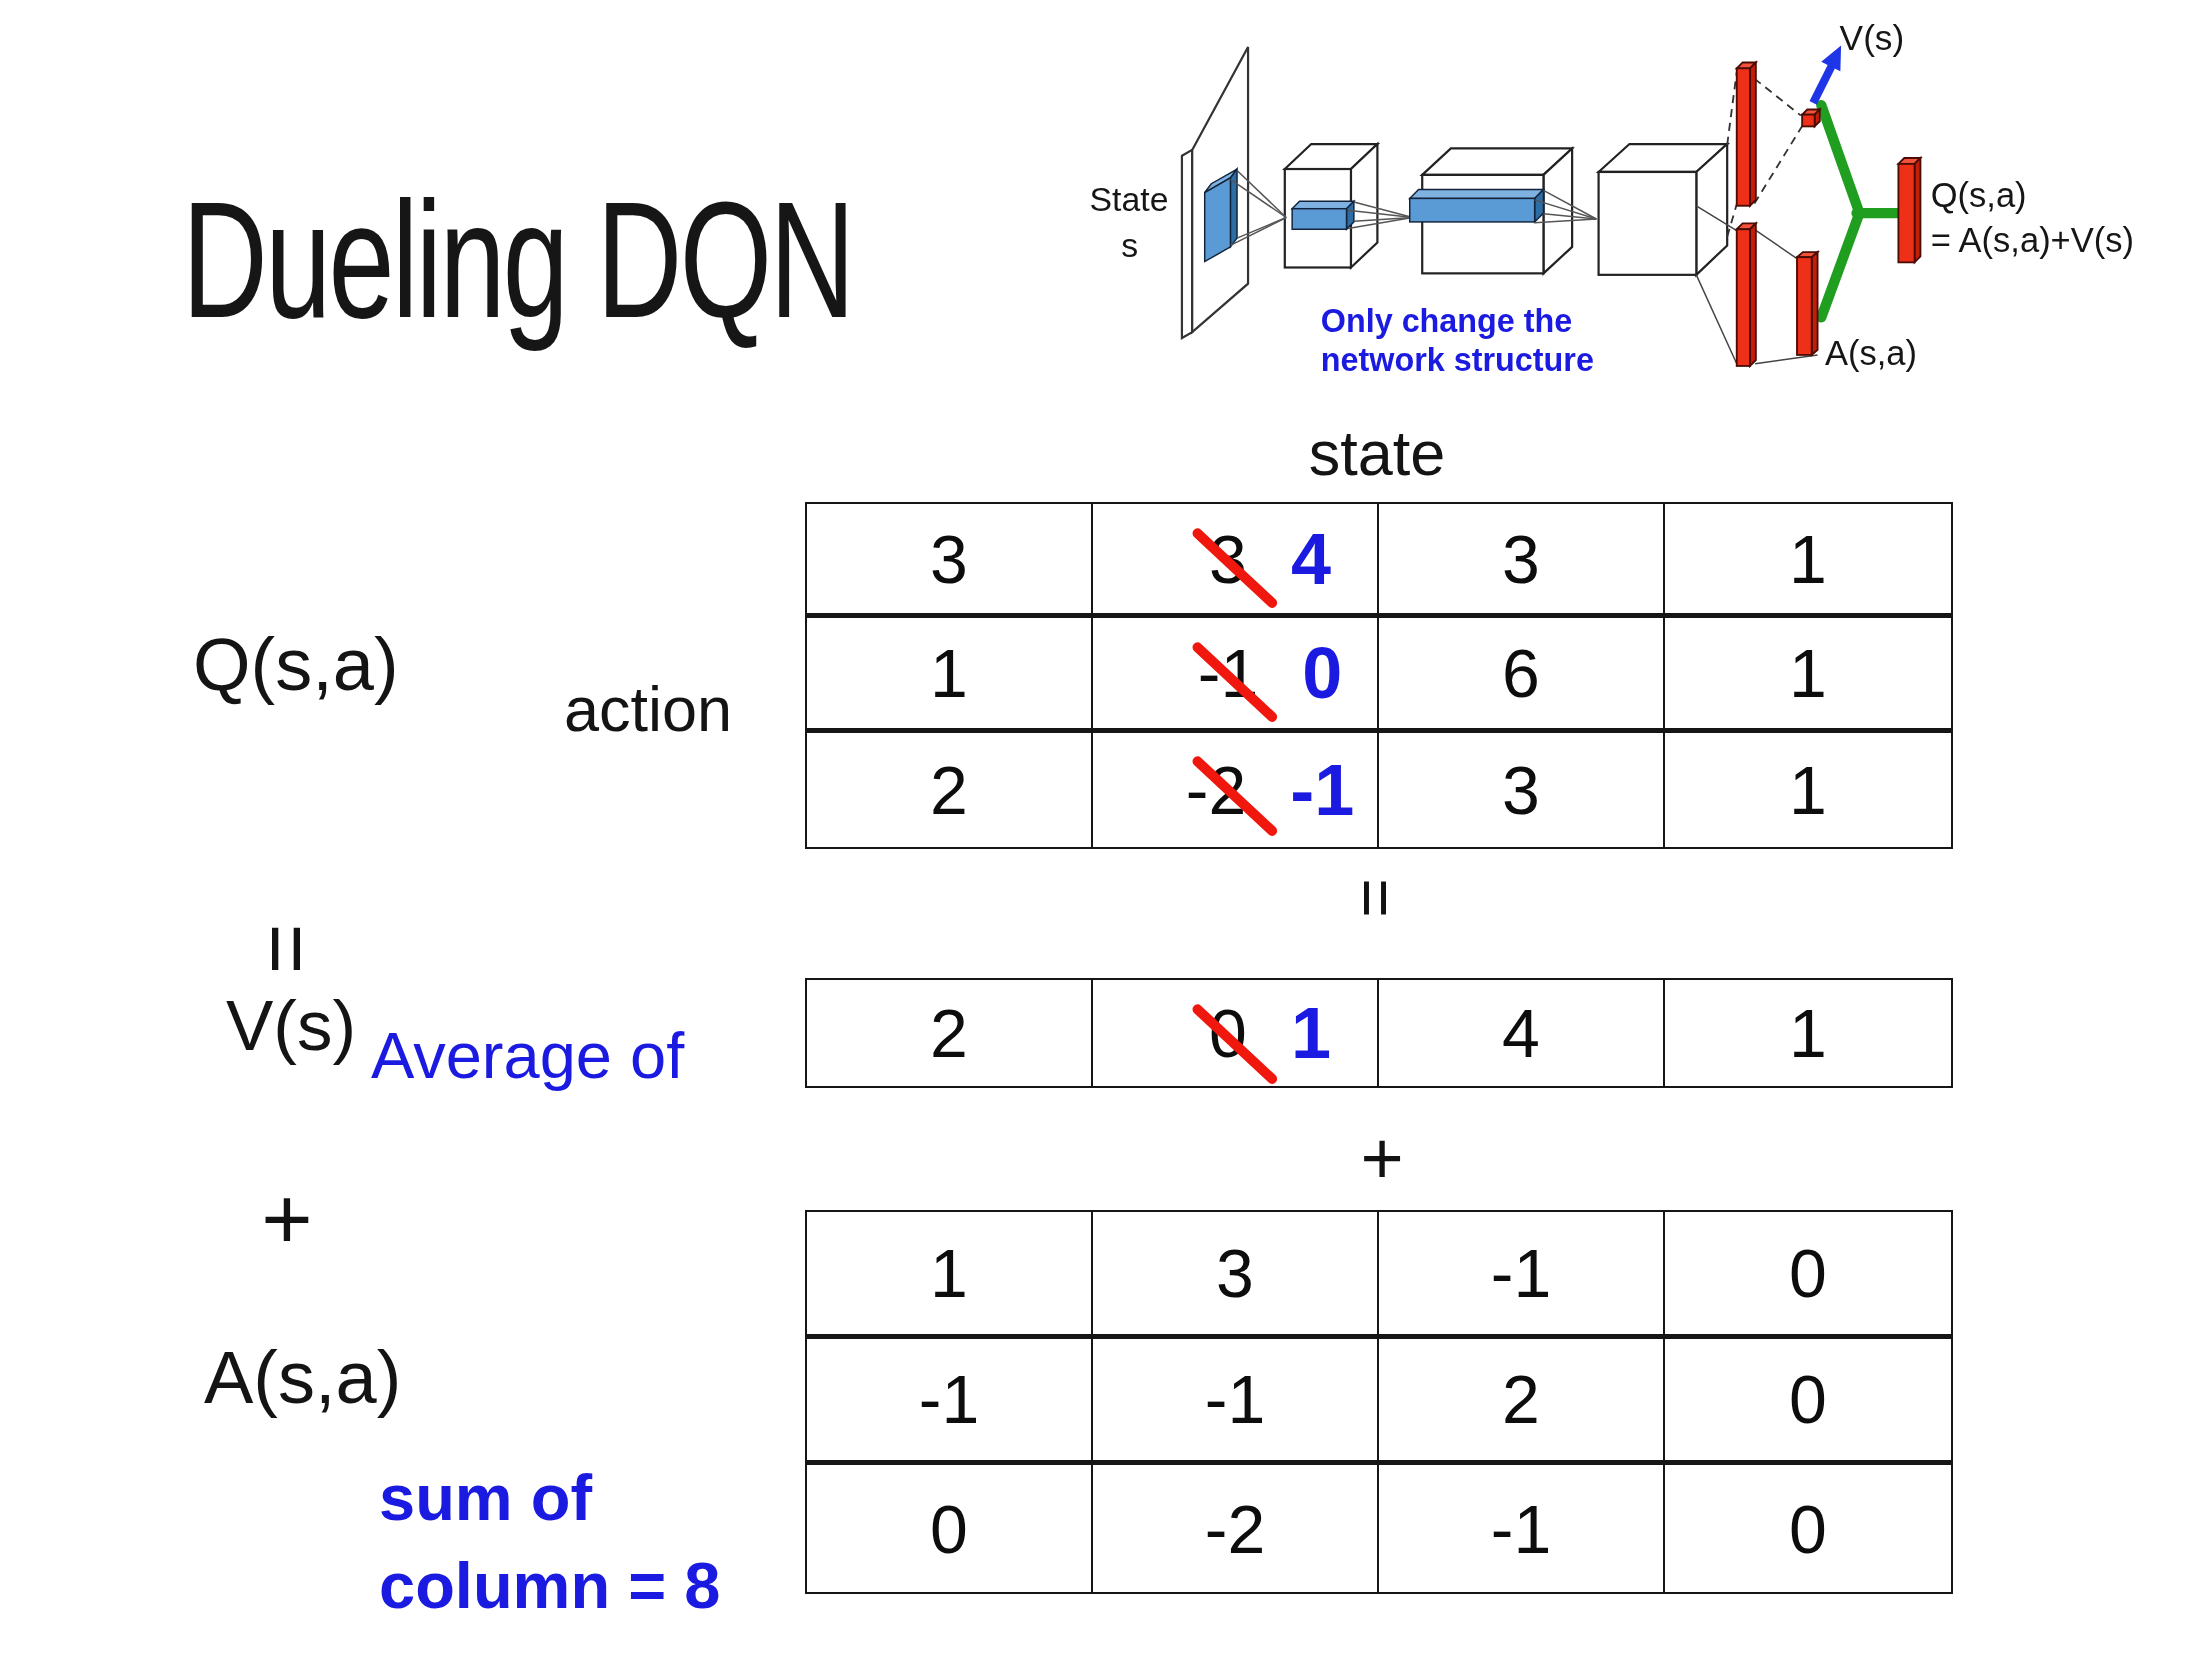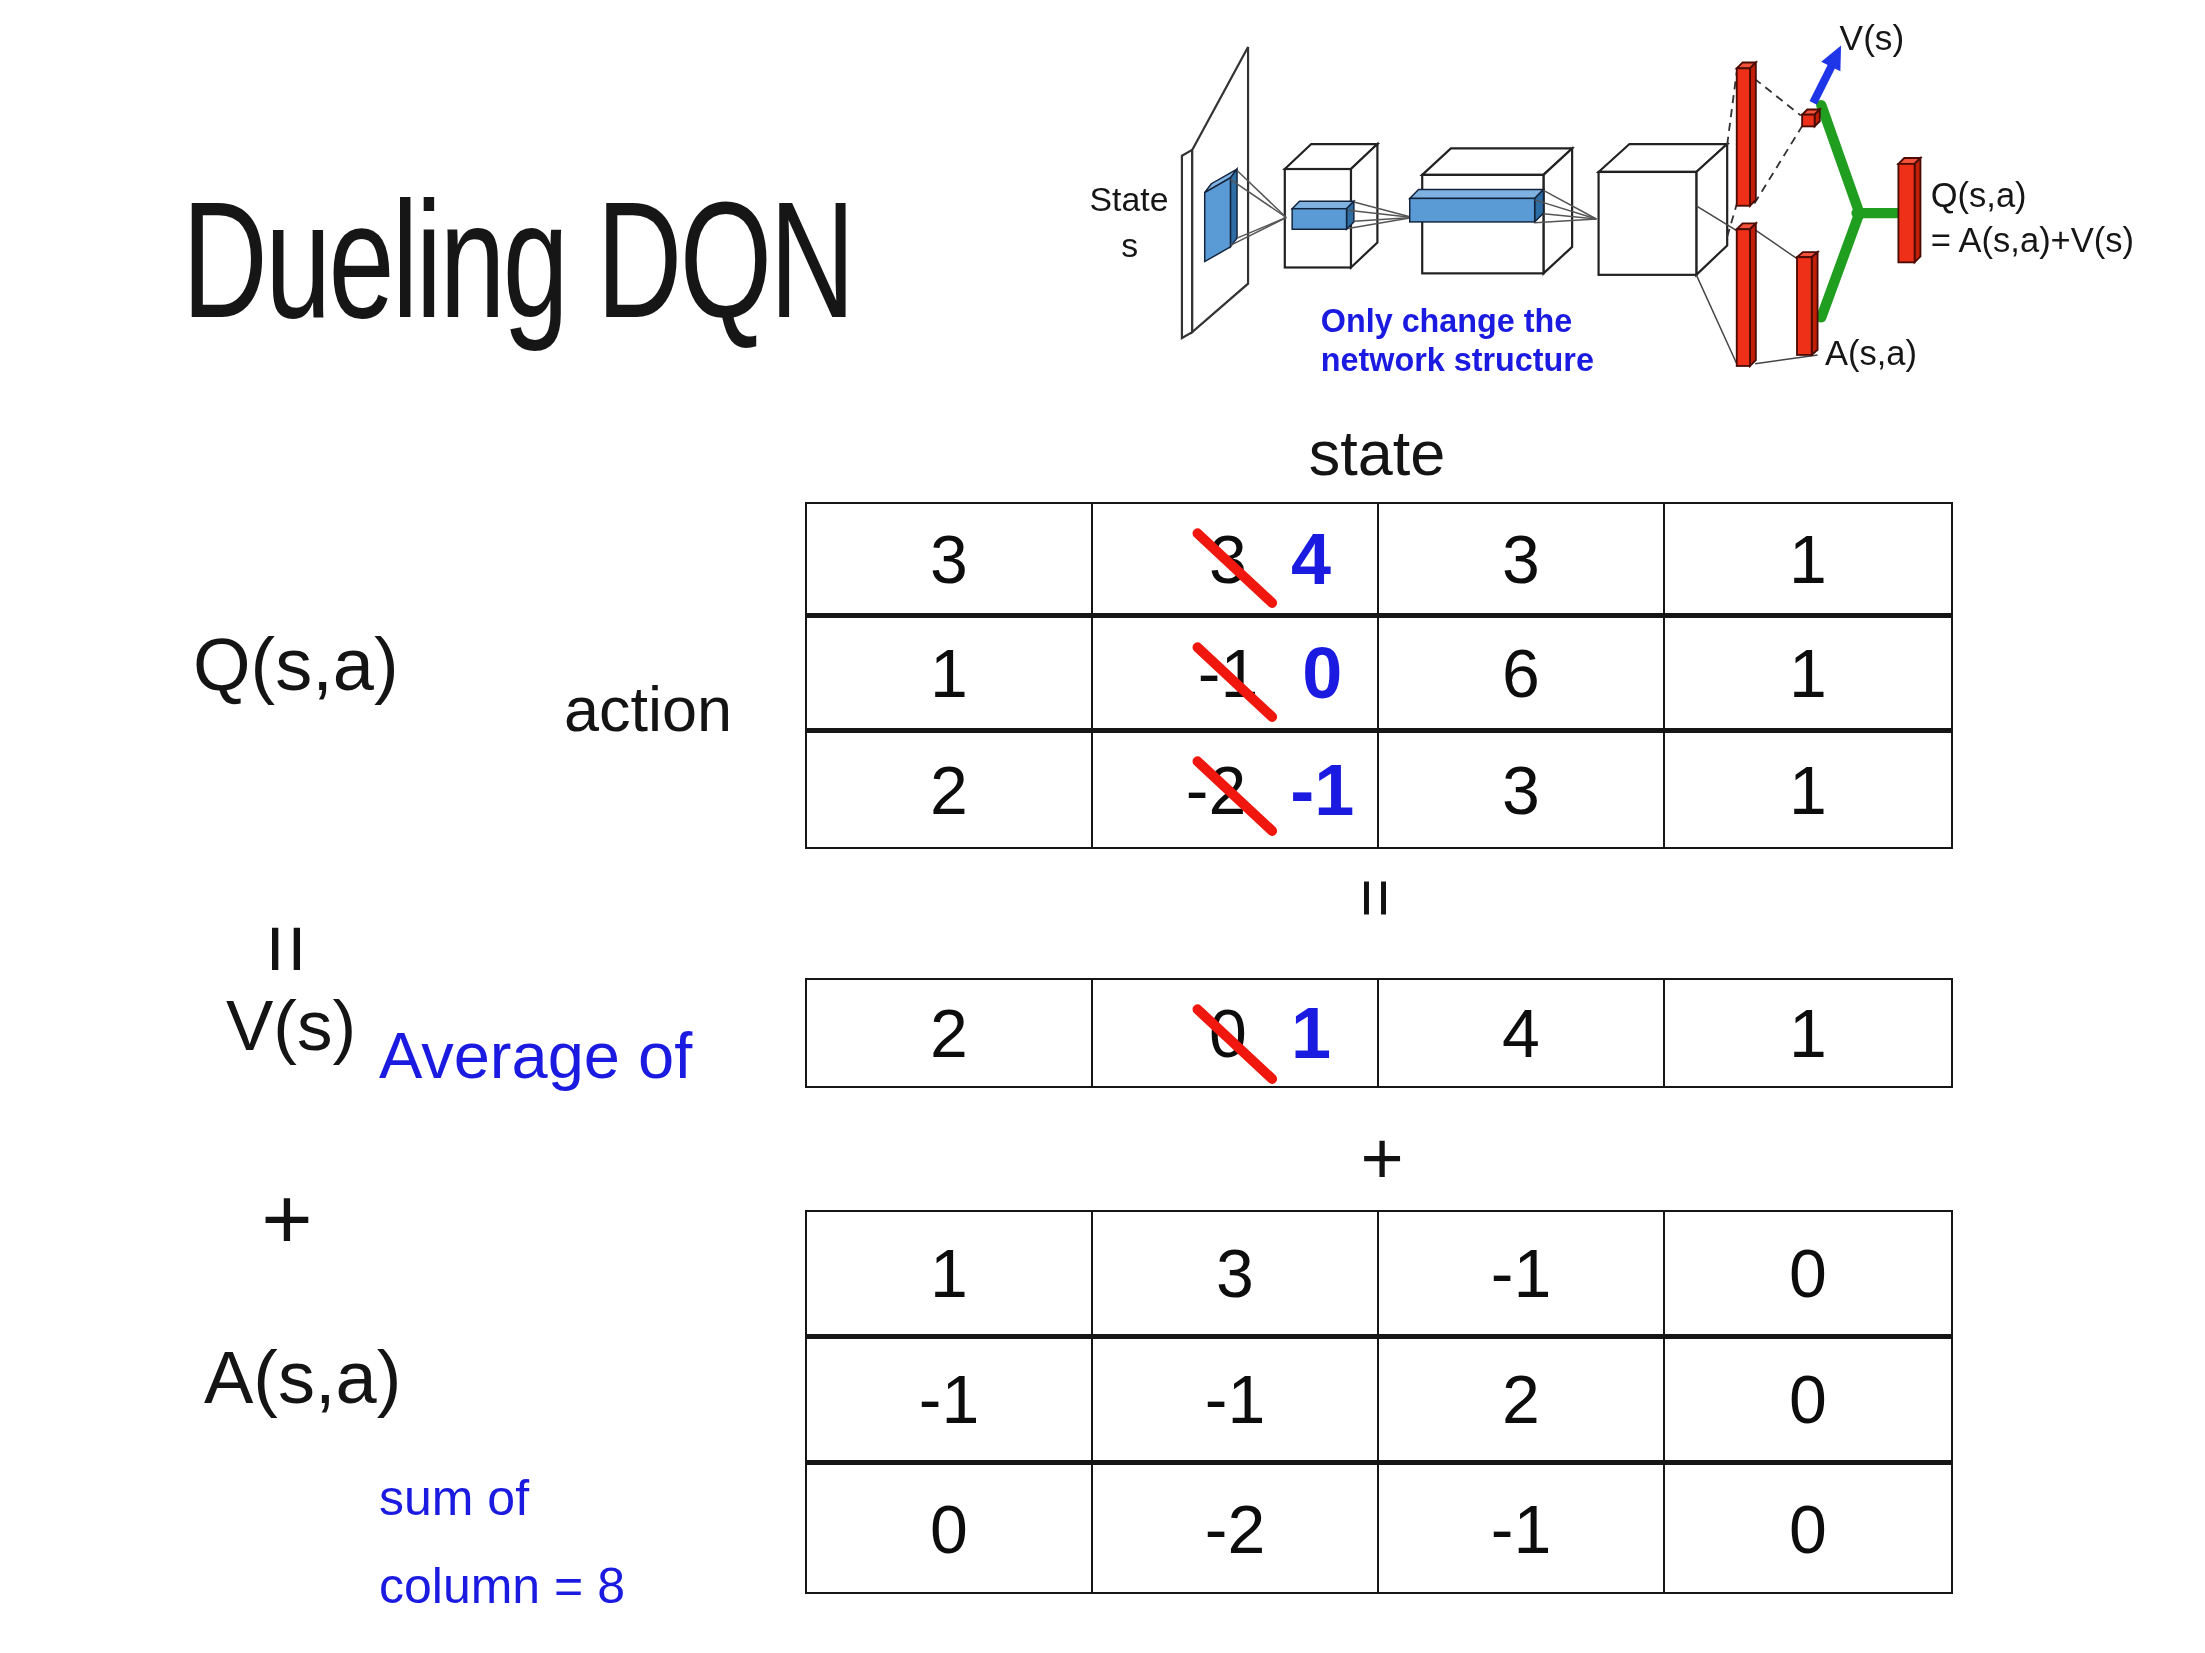--- a/index.html
+++ b/index.html
@@ -29,22 +29,22 @@
   .net text{font-family:"Liberation Sans",sans-serif;fill:#161616;}
   .net .blue-note{fill:var(--blue);font-weight:700;}
 
   .lbl{position:absolute;white-space:nowrap;line-height:1.05;}
   .q-term{left:193px;top:626px;font-size:74px;}
   .action{left:515px;top:676px;width:266px;text-align:center;font-size:63px;}
   .state-hdr{left:803px;top:420px;width:1148px;text-align:center;font-size:63px;}
   .v-term{left:226px;top:989px;font-size:71px;}
   .a-term{left:204px;top:1339px;font-size:74px;}
   .note{position:absolute;color:var(--blue);white-space:nowrap;}
-  .avg-note{left:379px;top:1013px;font-size:65px;line-height:85px;}
-  .sum-note{left:379px;top:1454px;font-size:50px;line-height:88px;}
+  .avg-note{left:371px;top:1013px;font-size:65px;line-height:85px;}
+  .sum-note{left:379px;top:1454px;font-size:65px;line-height:88px;font-weight:bold;}
 
   .rot-eq,.plus{position:absolute;display:flex;align-items:center;justify-content:center;color:#121212;}
   .rot-eq span{display:block;transform:rotate(90deg);}
   .eq-left{left:232px;top:883px;width:110px;height:132px;font-size:87px;}
   .eq-mid{left:1321px;top:839px;width:110px;height:118px;font-size:68px;}
   .plus-left{left:232px;top:1153px;width:110px;height:132px;font-size:88px;}
   .plus-mid{left:1327px;top:1099px;width:110px;height:118px;font-size:74px;}
 
   .tbl{
     position:absolute;left:805px;width:1148px;display:grid;

